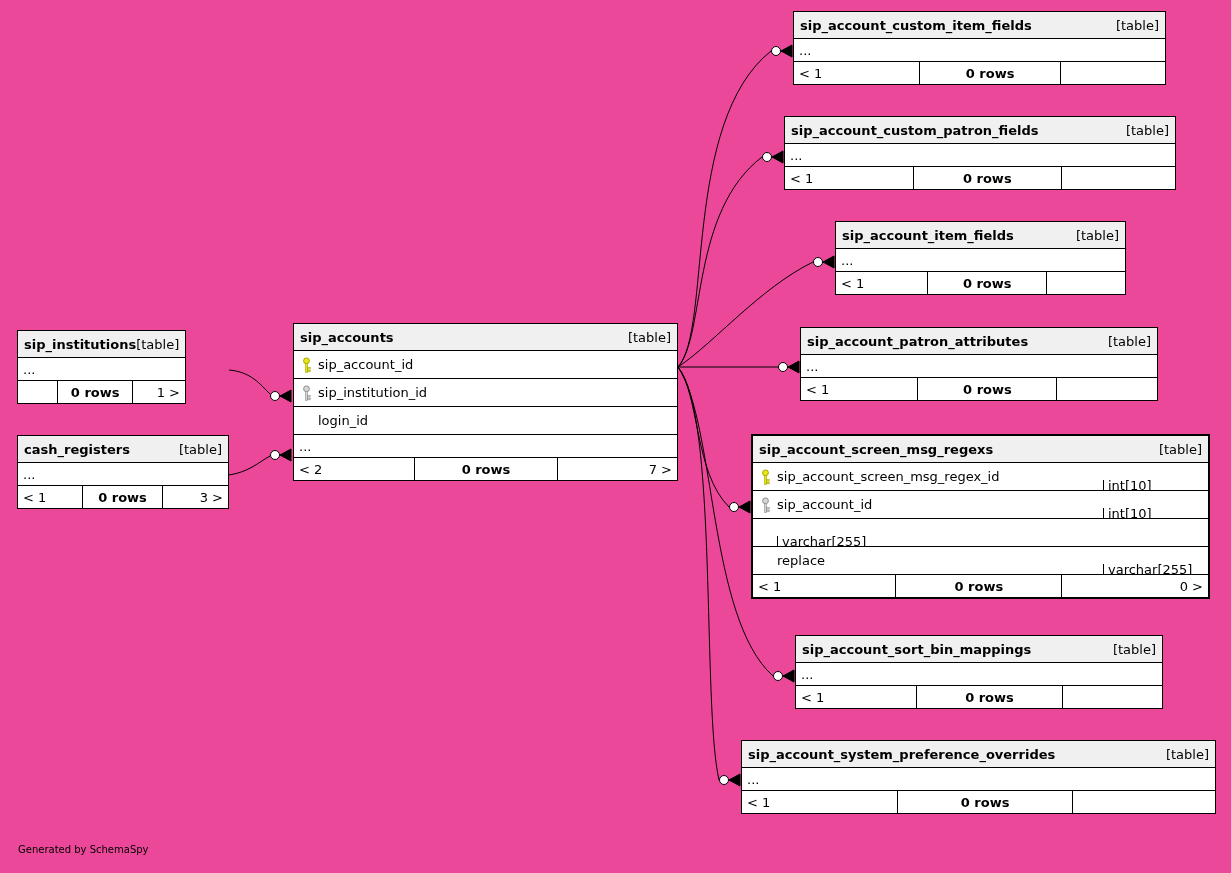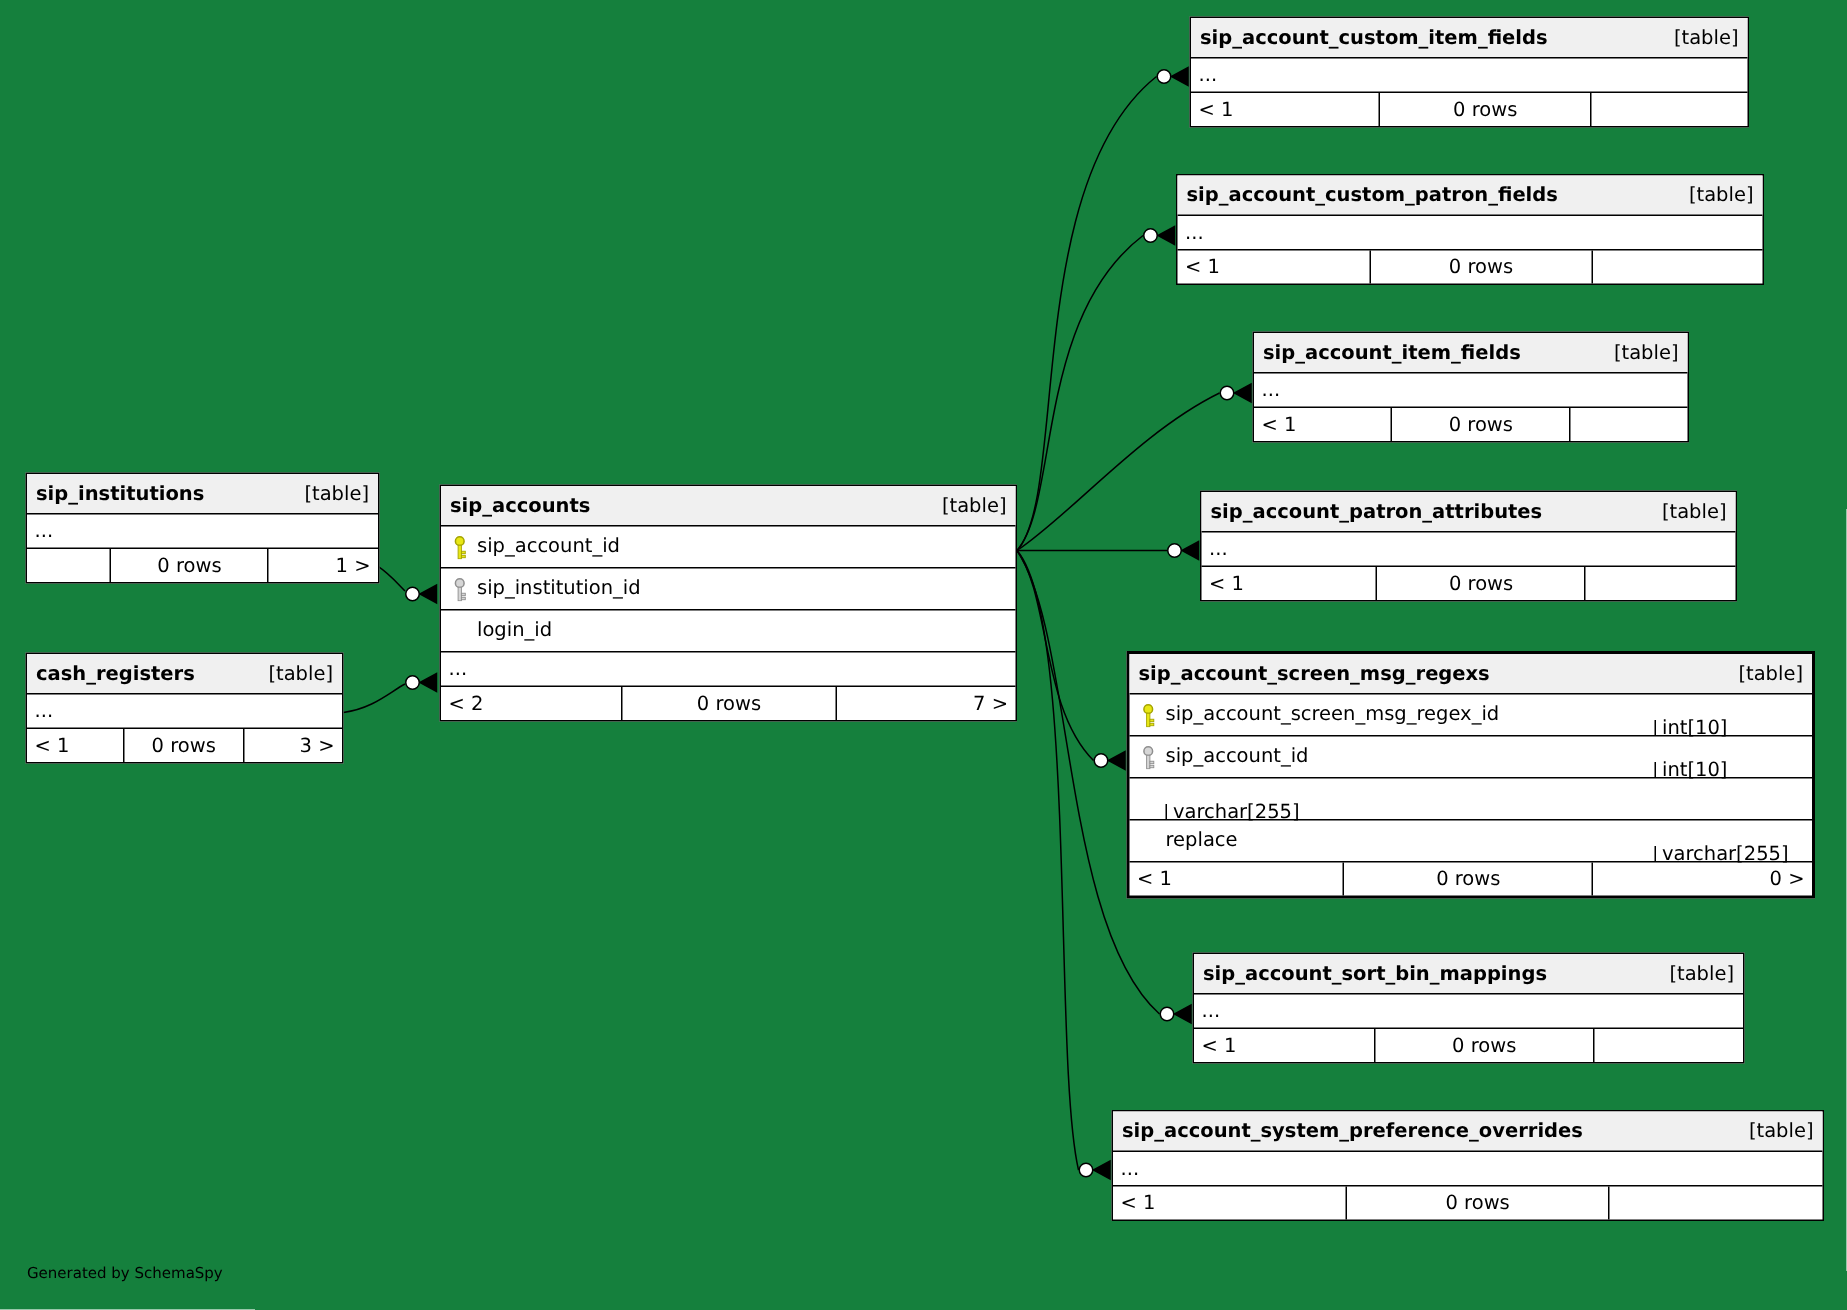--- a/index.html
+++ b/index.html
@@ -1,17 +1,17 @@
 <!DOCTYPE html>
 <html><head>
 <meta charset="utf-8">
 <style>
   html,body { margin:0; padding:0; background:#ffffff; }
   #canvas {
-    position:relative; width:1231px; height:873px; background:#15803d;
+    position:relative; width:1231px; height:873px; background:#ec4899;
     font-family:"DejaVu Sans","Liberation Sans",sans-serif; font-size:13px; color:#000;
     overflow:hidden;
   }
   #edges { position:absolute; left:0; top:0; width:1231px; height:873px; }
   .tbl { position:absolute; background:#fff; border:1px solid #000; box-sizing:border-box; }
   .tbl.hl { border-width:2px; }
   .hdr {
     display:flex; justify-content:space-between; align-items:center;
     background:#f0f0f0; border-bottom:1px solid #000; height:27px; padding:0 6px; box-sizing:border-box;
   }
@@ -19,21 +19,21 @@
   .ttag { font-weight:normal; }
   .crow { display:flex; align-items:center; border-bottom:1px solid #000; height:28px; box-sizing:border-box; }
   .keycell { width:24px; display:flex; justify-content:center; align-items:center; flex:0 0 24px; }
   .cname { flex:1 1 auto; white-space:nowrap; overflow:hidden; }
   .ctype { flex:0 0 105px; width:105px; border-left:1px solid #000; align-self:stretch;
            display:flex; align-items:center; padding:0 4px; box-sizing:border-box; white-space:nowrap;margin-top:17px; }
   .erow { display:flex; align-items:center; border-bottom:1px solid #000; height:23px; padding:0 5px; box-sizing:border-box; }
   .ftr { display:flex; height:22px; }
   .ftr span { display:flex; align-items:center; box-sizing:border-box; padding:0 5px; white-space:nowrap; }
   .ftr .c1 { justify-content:flex-start; border-right:1px solid #000; }
-  .ftr .c2 { justify-content:center; flex:1 1 auto; border-right:1px solid #000; }
+  .ftr .c2 { justify-content:center; flex:1 1 auto; border-right:1px solid #000;font-weight:bold; }
   .ftr .c3 { justify-content:flex-end; }
   .note { position:absolute; left:18px; top:844px; font-size:10px; }
   svg.keyicon { display:block; }
 </style>
 </head>
 <body>
 <div id="canvas">
 
 <svg id="edges" viewBox="0 0 1231 873" xmlns="http://www.w3.org/2000/svg">
   <g fill="none" stroke="#000" stroke-width="1">
@@ -185,21 +185,21 @@
     <span class="ttag">[table]</span>
   </div>
   <div class="erow">...</div>
   <div class="ftr">
     <span class="c1" style="flex:0 0 33%;">&lt; 1</span>
     <span class="c2">0 rows</span>
     <span class="c3" style="flex:0 0 30%;"></span>
   </div>
 </div>
 
-<div class="tbl" style="left:17px; top:315px; width:236px;">
+<div class="tbl" style="left:17px; top:330px; width:169px;">
   <div class="hdr">
     <span class="tname">sip_institutions</span>
     <span class="ttag">[table]</span>
   </div>
   <div class="erow">...</div>
   <div class="ftr">
     <span class="c1" style="flex:0 0 24%;"></span>
     <span class="c2">0 rows</span>
     <span class="c3" style="flex:0 0 31%;">1 &gt;</span>
   </div>

